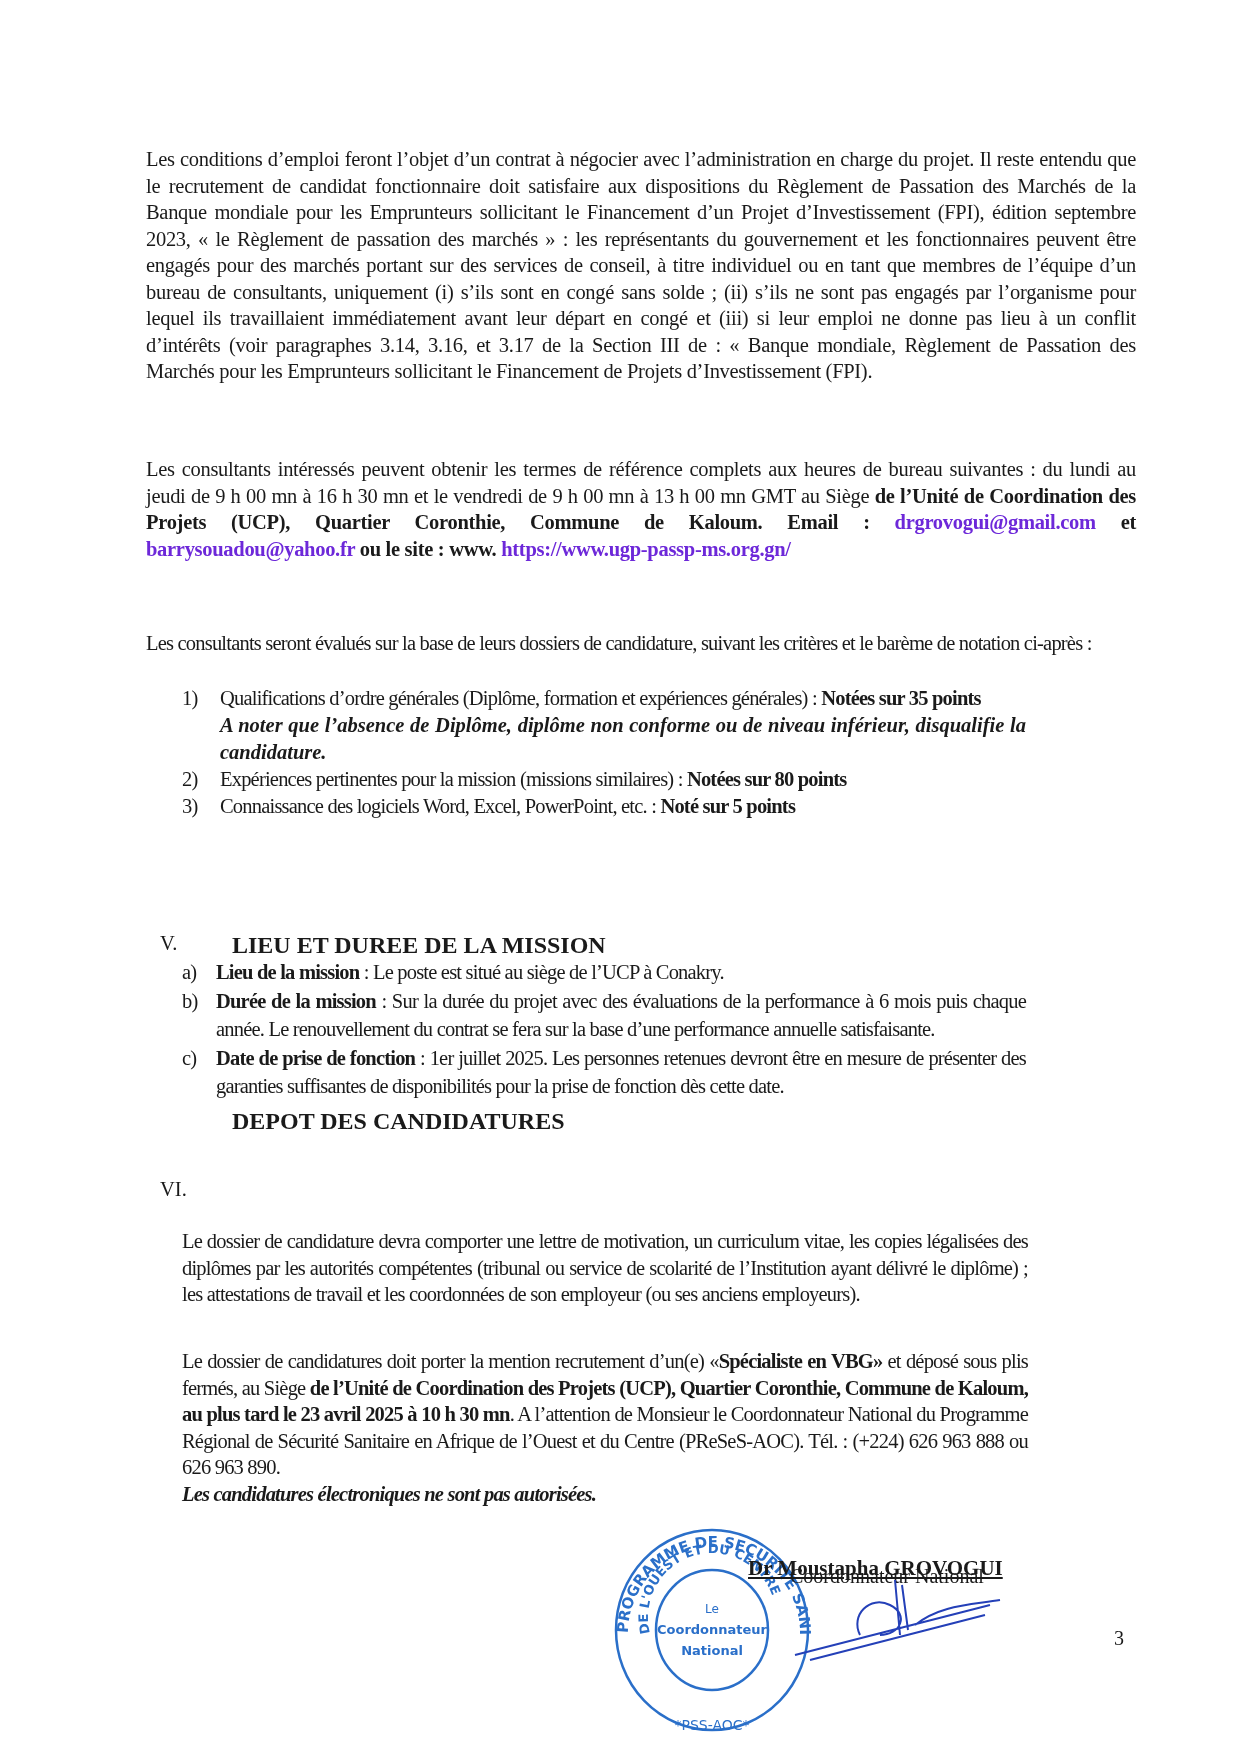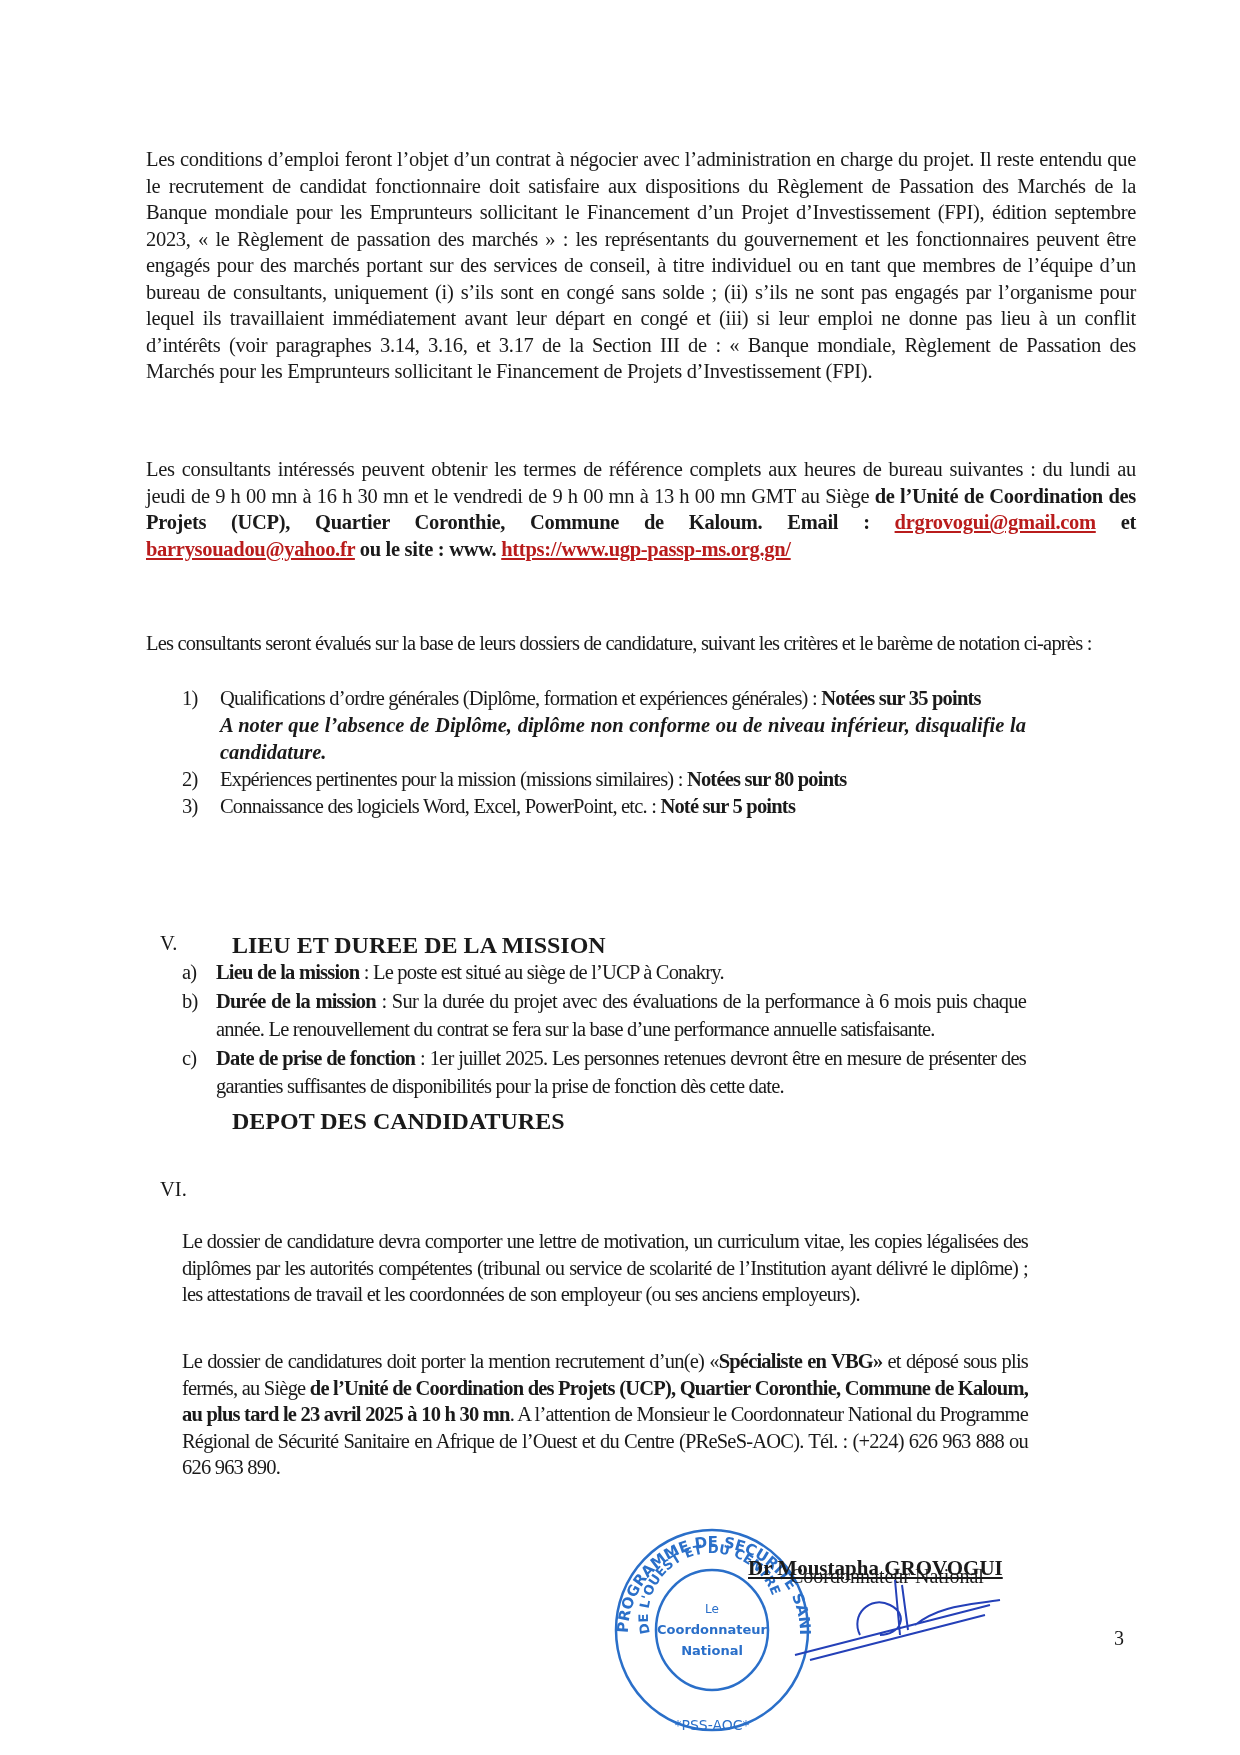--- a/index.html
+++ b/index.html
@@ -5,21 +5,21 @@
     html, body { margin: 0; padding: 0; background: #ffffff; }
     body {
       width: 1240px; height: 1755px; position: relative; overflow: hidden;
       font-family: "Liberation Serif", serif; color: #1a1a1a;
     }
     .page { position: absolute; left: 0; top: 0; width: 1240px; height: 1755px; }
     .text { position: absolute; left: 146px; width: 990px; font-size: 20.5px; line-height: 26.5px; text-align: justify; letter-spacing: -0.3px; }
     .text p { margin: 0; }
     .narrow { letter-spacing: -0.8px; }
     b { font-weight: bold; }
-    .link { color: #b91c1c; text-decoration: underline; font-weight: bold; }
+    .link { color: #6d28d9; font-weight: bold; }
     .list { position: absolute; font-size: 20.5px; line-height: 27px; }
     .item { position: relative; padding-left: 74px; text-align: justify; }
     .item .num { position: absolute; left: 36px; top: 0; }
     .sec-title { position: absolute; font-size: 24px; font-weight: bold; }
     .sec-num { position: absolute; font-size: 20.5px; }
     .sub { position: relative; padding-left: 70px; text-align: justify; font-size: 20.5px; line-height: 28.5px; }
     .sub .letter { position: absolute; left: 36px; top: 0; }
     .stamp { position: absolute; left: 612px; top: 1518px; width: 200px; height: 230px; }
     .sig-name { position: absolute; left: 748px; top: 1556px; font-size: 21px; font-weight: bold; text-decoration: underline; }
     .sig-role { position: absolute; left: 790px; top: 1565px; font-size: 20px; }
@@ -83,20 +83,21 @@
   <span class="sec-title" style="left:232px; top:1108px;">DEPOT DES CANDIDATURES</span>
 
   <div class="text narrow" style="left:182px; width:846px; top:1228px;">
     <p>Le dossier de candidature devra comporter une lettre de motivation, un curriculum vitae, les copies légalisées des diplômes par les autorités compétentes (tribunal ou service de scolarité de l’Institution ayant délivré le diplôme) ; les attestations de travail et les coordonnées de son employeur (ou ses anciens employeurs).</p>
   </div>
 
   <div class="text narrow" style="left:182px; width:846px; top:1348px;">
     <p>
       <span>Le dossier de candidatures doit porter la mention recrutement d’un(e) «</span><b>Spécialiste en VBG»</b><span>  et déposé sous plis fermés, au Siège </span><b>de l’Unité de Coordination des Projets (UCP), Quartier Coronthie, Commune de Kaloum, au plus tard le 23 avril 2025 à 10 h  30 mn</b><span>. A l’attention de Monsieur le Coordonnateur National du Programme Régional de Sécurité Sanitaire en Afrique de l’Ouest et du Centre (PReSeS-AOC). Tél. : (+224) 626 963 888 ou 626 963 890.</span>
     </p>
+    <p style="font-style:italic; font-weight:bold;">Les candidatures électroniques ne sont pas autorisées.</p>
   </div>
 
   <svg class="stamp" viewBox="0 0 200 230">
     <defs>
       <path id="outerArc" d="M 100 200 m -84 -85 a 86 86 0 1 1 172 0"></path>
       <path id="innerArc" d="M 100 200 m -62 -85 a 64 64 0 1 1 124 0"></path>
       <path id="bottomArc" d="M 30 140 a 78 78 0 0 0 140 0"></path>
     </defs>
     <ellipse cx="100" cy="112" rx="96" ry="100" fill="none" stroke="#2a6fc9" stroke-width="2.5"></ellipse>
     <ellipse cx="100" cy="112" rx="56" ry="60" fill="none" stroke="#2a6fc9" stroke-width="2.5"></ellipse>

